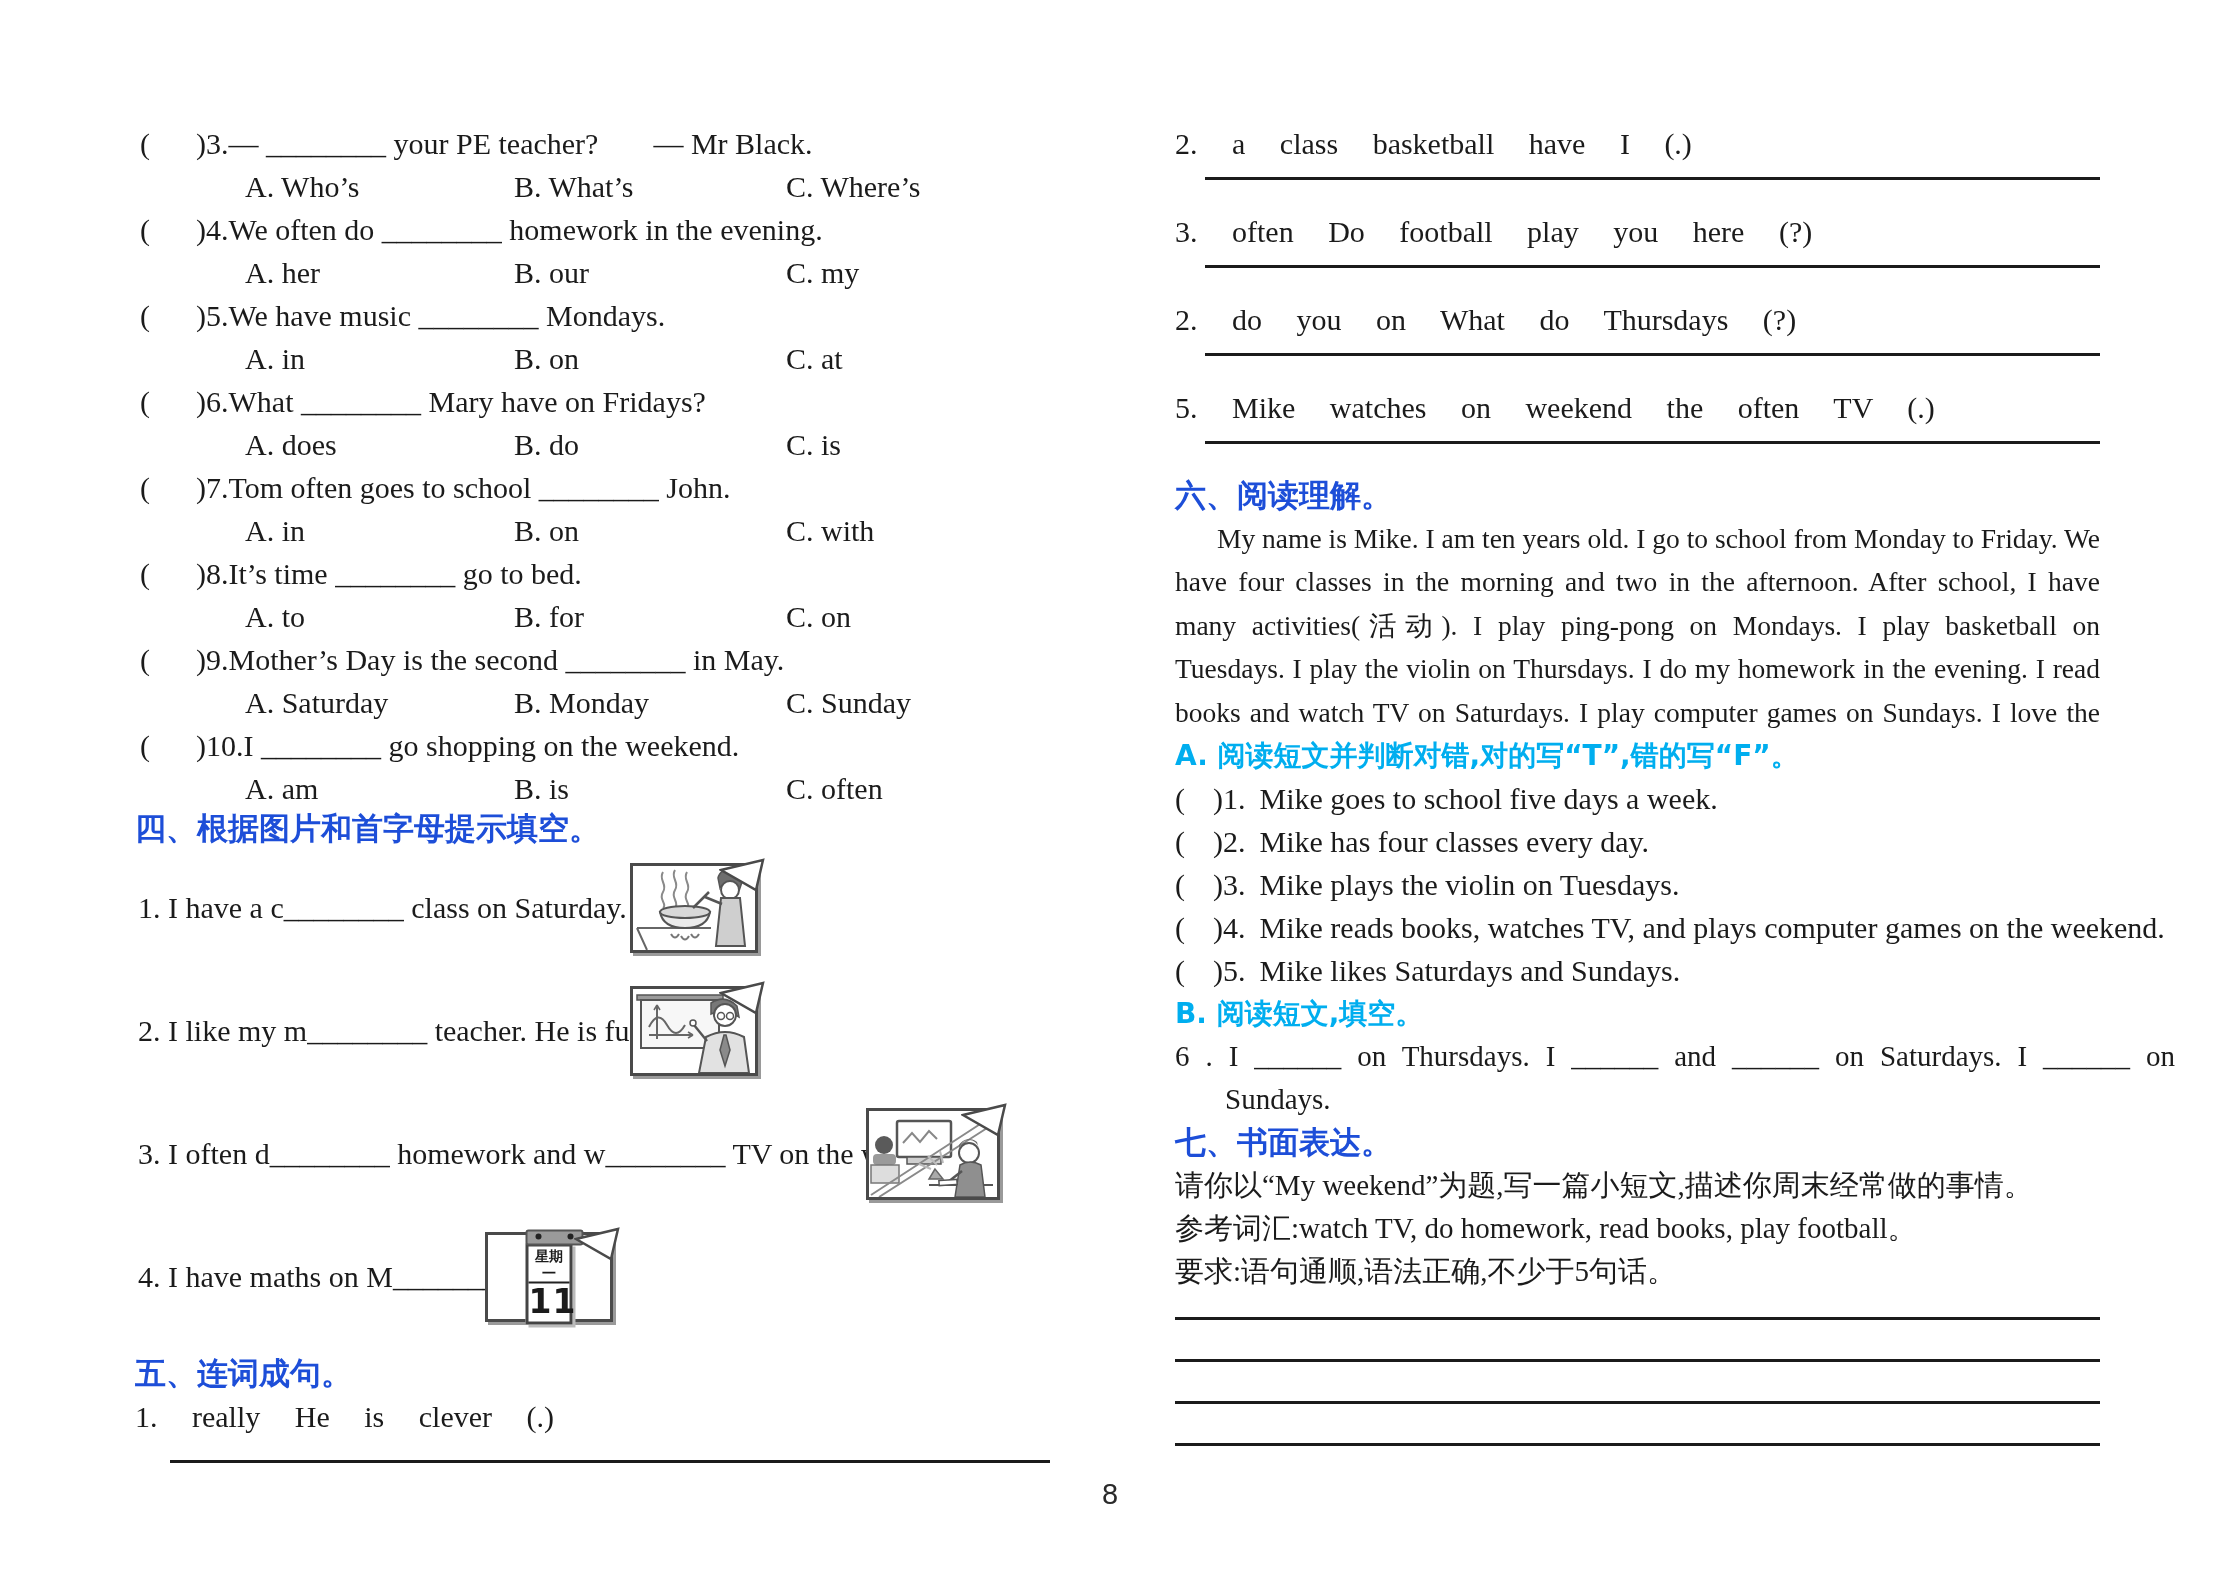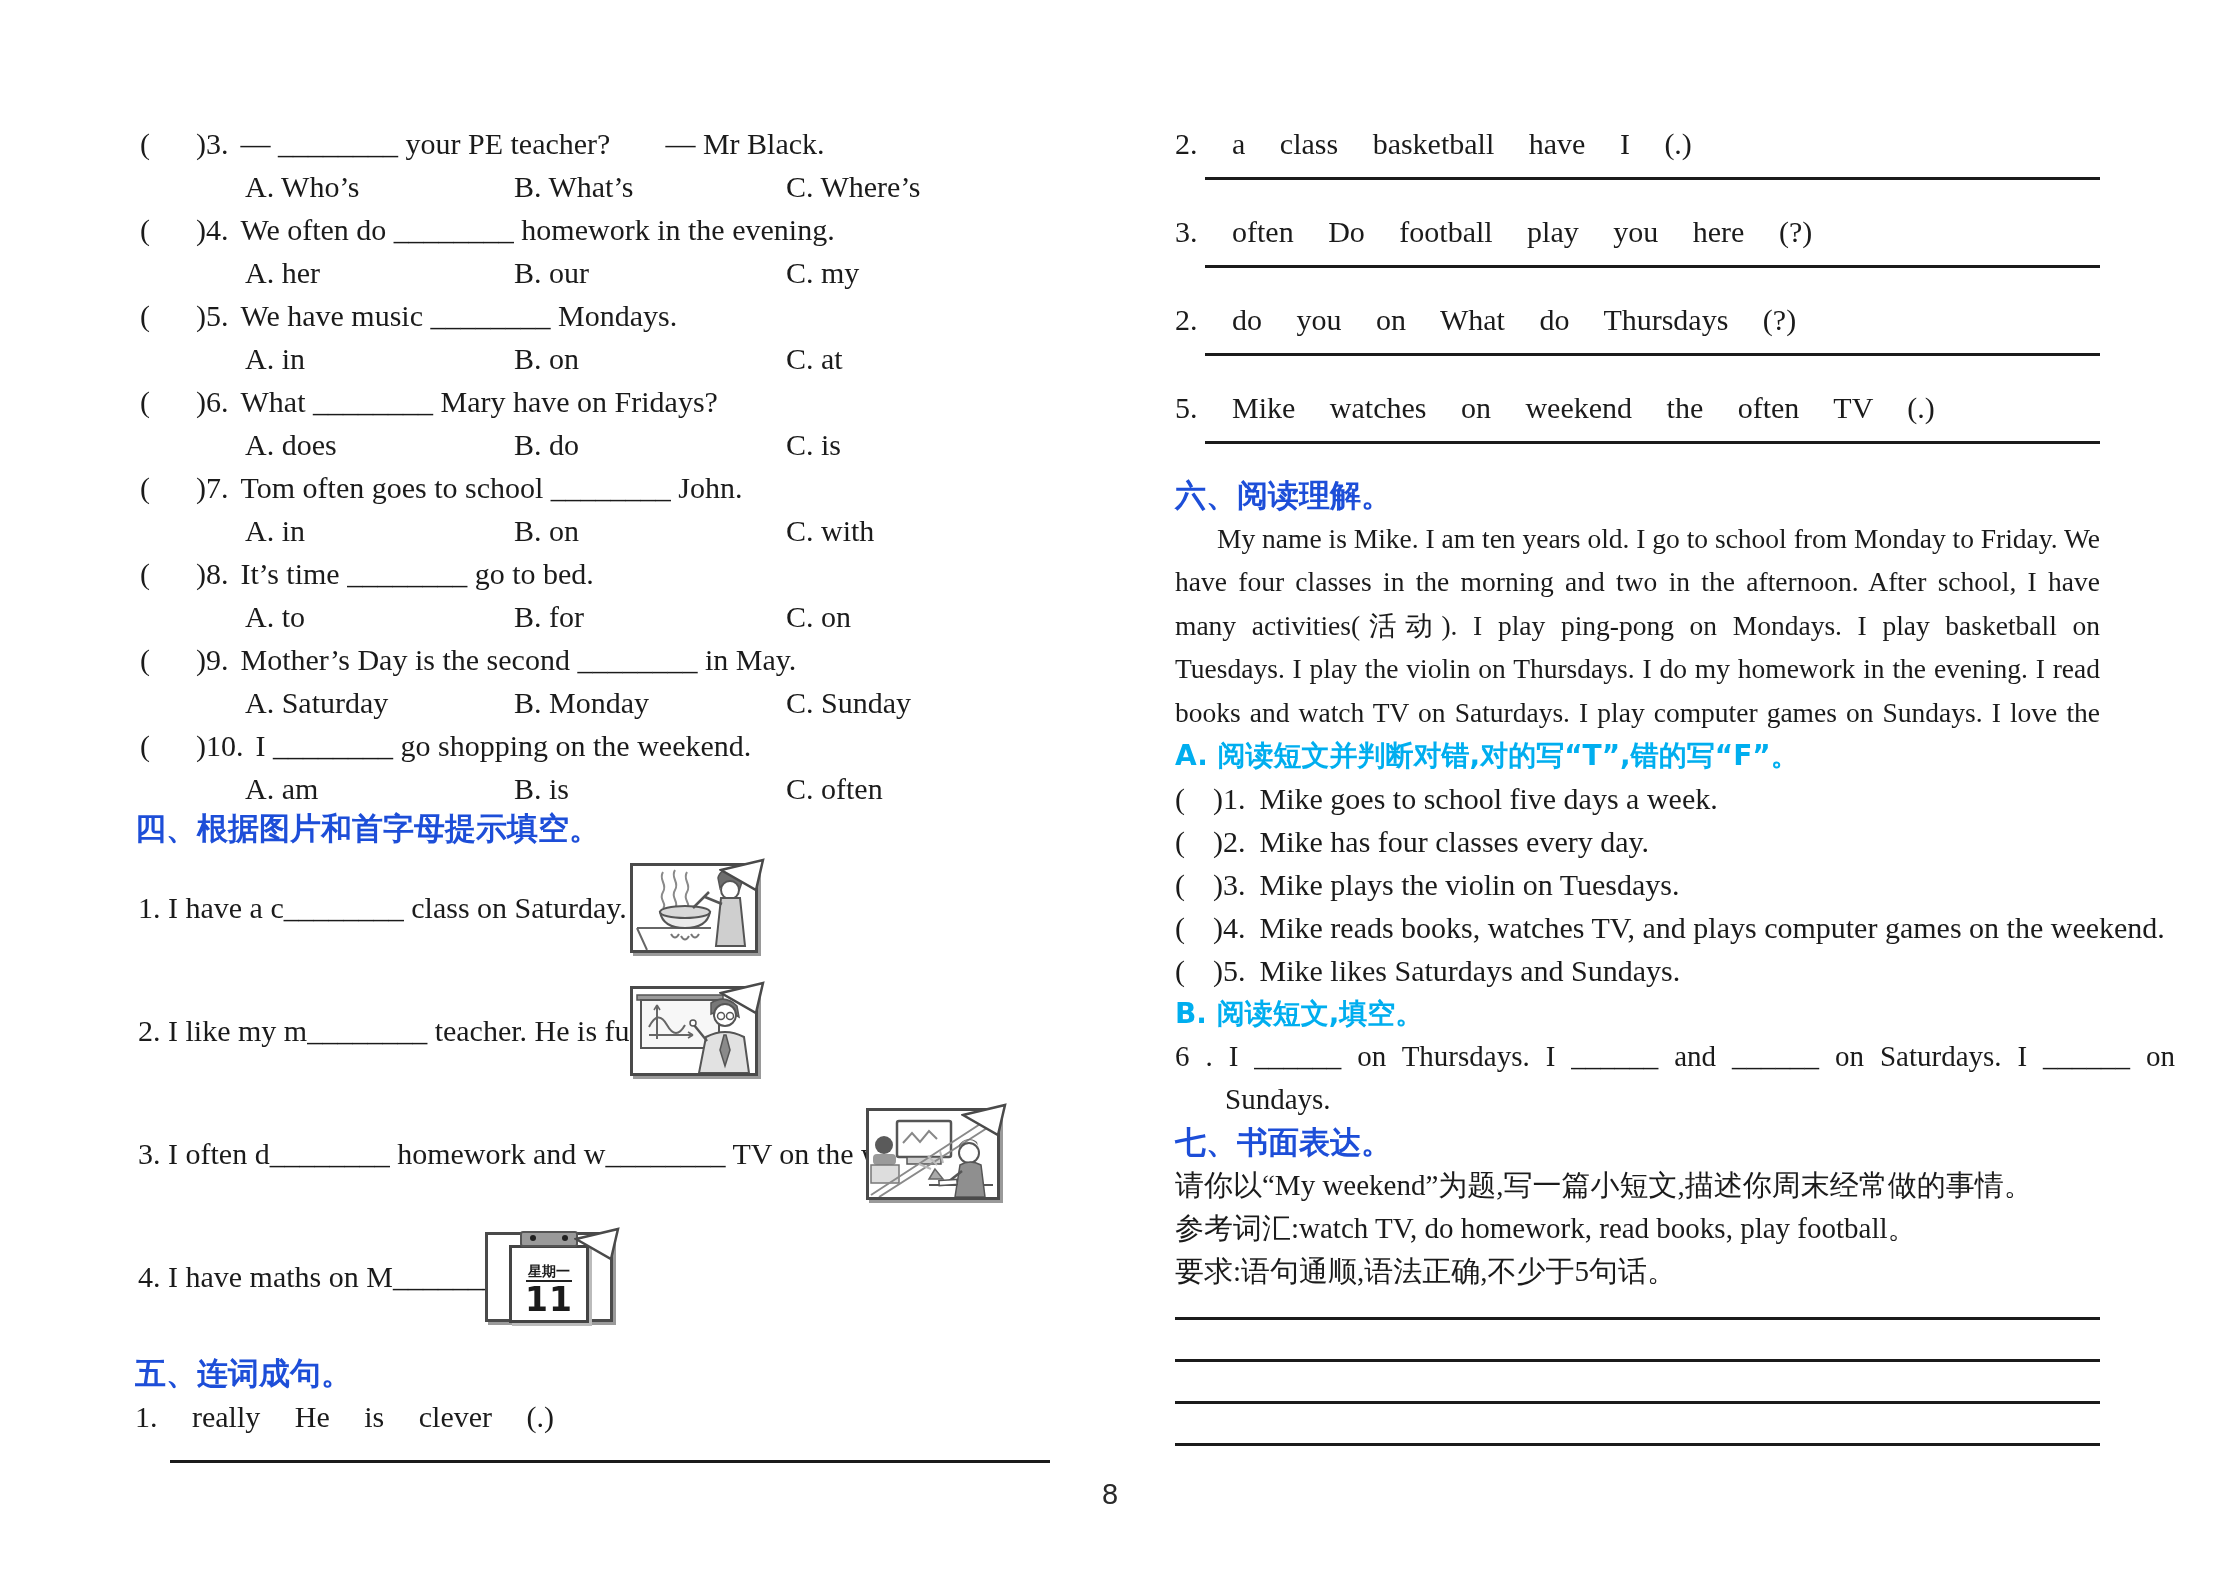--- a/index.html
+++ b/index.html
@@ -5,21 +5,21 @@
   html,body{margin:0;padding:0;background:#fff;}
   .page{position:relative;width:2220px;height:1571px;background:#ffffff;overflow:hidden;
         font-family:"Liberation Serif","DejaVu Serif",serif;color:#1b1b1b;}
   .col{position:absolute;top:122px;}
   #col-left{left:135px;width:920px;}
   #col-right{left:1175px;width:925px;}
 
   .line{height:43px;line-height:43px;font-size:30px;white-space:nowrap;}
   .mc-stem .lead{margin-left:5px;}
   .mc-stem .qnum{margin-left:46px;}
-  .mc-stem .stem{margin-left:12px;}
+  .mc-stem .stem{}
   .mc-stem .tail{margin-left:55px;}
   .mc-opts{position:relative;}
   .opt{position:absolute;top:0;}
   .opt-a{left:110px;}
   .opt-b{left:379px;}
   .opt-c{left:651px;}
 
   .sec-header{height:36px;line-height:36px;font-family:"DejaVu Sans","Liberation Sans",sans-serif;
               font-weight:bold;font-size:31px;color:#1d4ed8;white-space:nowrap;}
   .sec-header.tall{height:43px;line-height:43px;}
@@ -53,21 +53,21 @@
   .fill-sent2{height:43px;line-height:43px;font-size:29px;padding-left:50px;}
 
   .s7-line{height:43px;line-height:43px;font-size:29px;white-space:nowrap;}
   .essay-first{height:24px;border-bottom:3px solid #1b1b1b;}
   .essay-line{height:39px;border-bottom:3px solid #1b1b1b;}
 
   .page-num{position:absolute;left:0;right:0;top:1478px;text-align:center;font-size:29px;
             font-family:"Liberation Sans","DejaVu Sans",sans-serif;color:#2a2a2a;}
 
   
-  .cal{position:absolute;left:50%;top:50%;transform:translate(-50%,-50%);width:80px;text-align:center;}
+  .cal{position:absolute;left:50%;top:50%;transform:translate(-50%,-50%);width:47px;text-align:center;}
   .cal-bar{position:relative;height:12px;width:54px;margin:0 auto;background:#9a9a9a;
            border:2px solid #555;border-radius:3px;}
   .grom{position:absolute;top:2px;width:6px;height:6px;background:#222;border-radius:50%;}
   .grom.g1{left:8px;} .grom.g2{right:8px;}
   .cal-page{border:3px solid #444;background:#fff;margin-top:-2px;padding:1px 0 3px;
             box-shadow:3px 3px 0 #bbb;}
   .cal-week{display:inline-block;padding:0 2px 0;border-bottom:2px solid #222;
             font-family:"DejaVu Sans","Liberation Sans",sans-serif;font-weight:700;font-size:14px;line-height:17px;}
   .cal-day{font-family:"DejaVu Sans","Liberation Sans",sans-serif;font-weight:800;
            font-size:33px;line-height:34px;letter-spacing:1px;}

